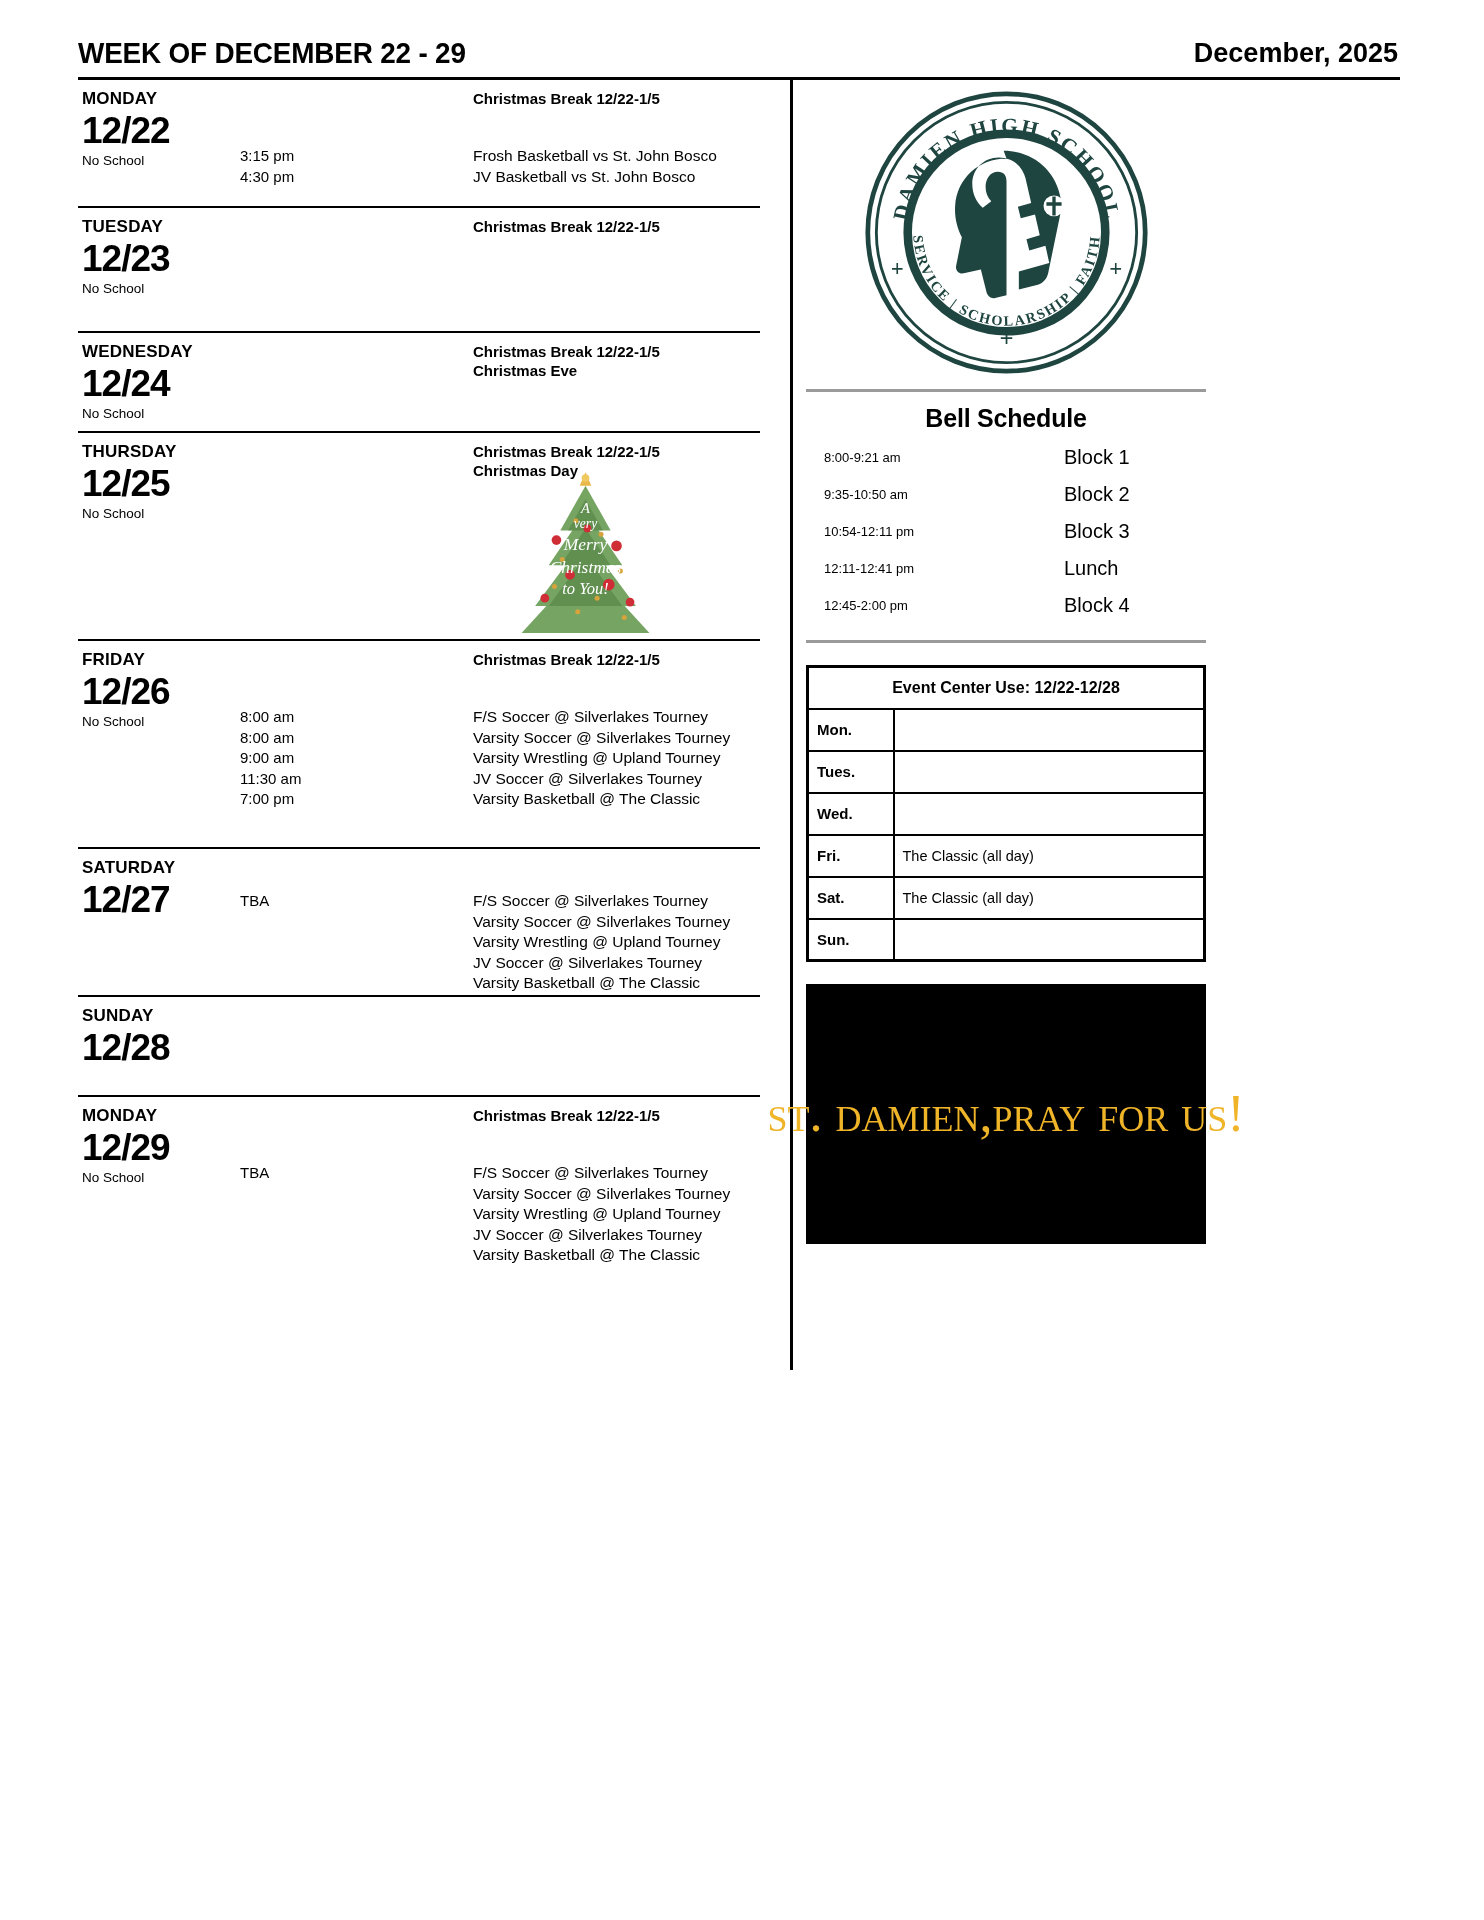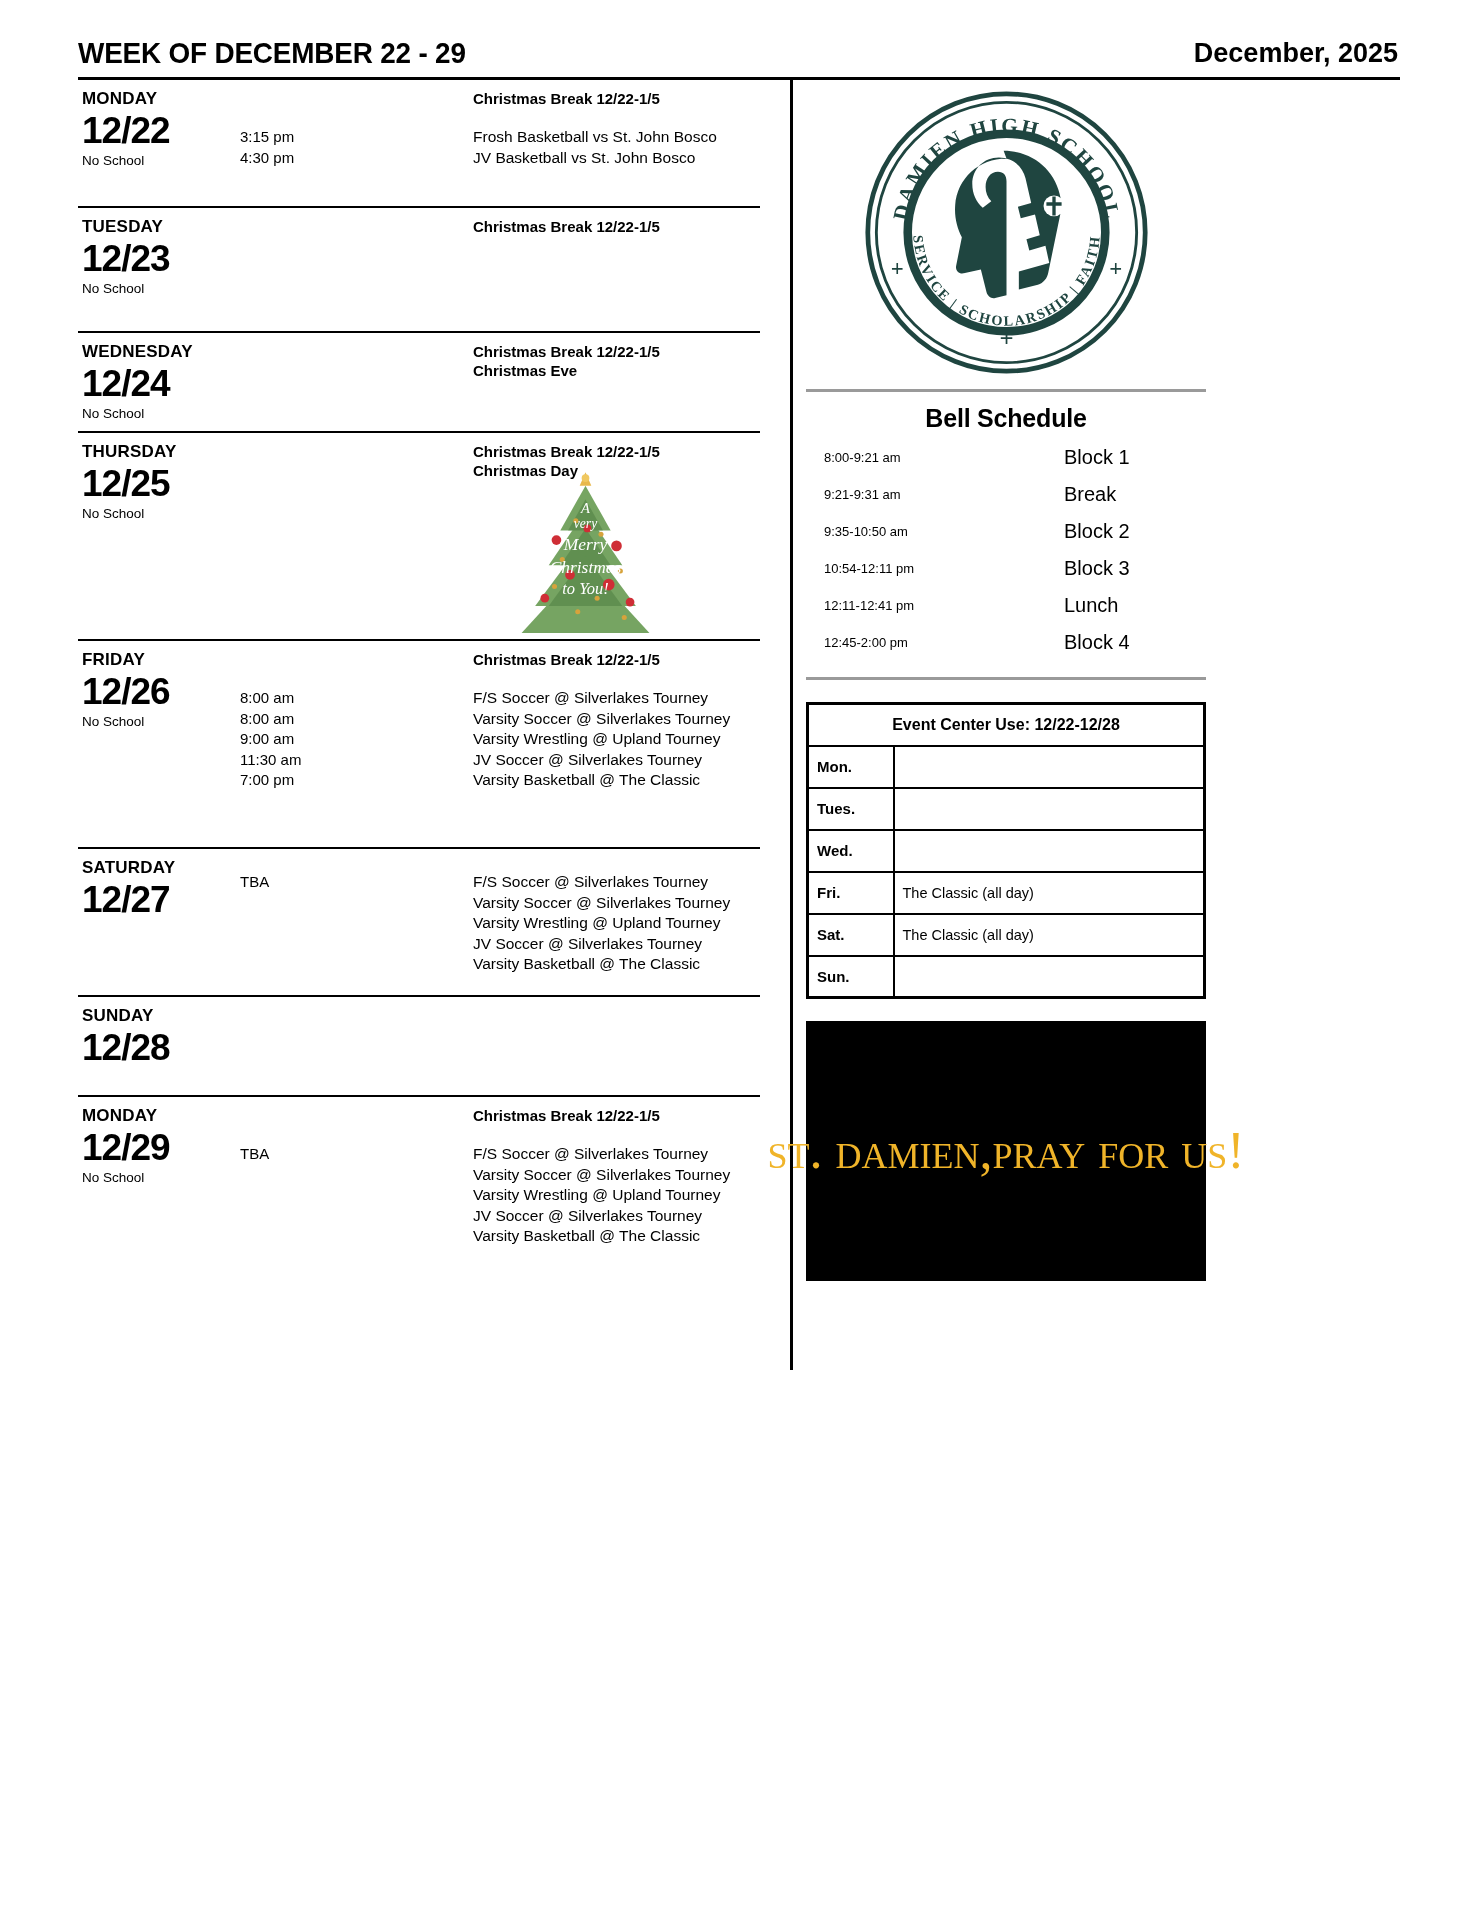--- a/index.html
+++ b/index.html
@@ -120,20 +120,21 @@
     font-weight: bold;
     line-height: 1.35;
     white-space: nowrap;
   }
   .banner-line.second { top: 19px; }
 
   .events {
     position: absolute;
     left: 0;
     width: 100%;
+    margin-top: 19px;
   }
   .event {
     position: relative;
     height: 20.5px;
     line-height: 20.5px;
   }
   .event-time {
     position: absolute;
     left: 2px;
     top: 0;
@@ -510,24 +511,20 @@
     <div class="hr-grey"></div>
 
     <div class="bell">
       <div class="bell-title">Bell Schedule</div>
       <div id="bell-rows">
           <div class="bell-row">
             <span class="bell-time">8:00-9:21 am</span>
             <span class="bell-label">Block 1</span>
           </div>
           <div class="bell-row">
-            <span class="bell-time">9:21-9:31 am</span>
-            <span class="bell-label">Break</span>
-          </div>
-          <div class="bell-row">
             <span class="bell-time">9:35-10:50 am</span>
             <span class="bell-label">Block 2</span>
           </div>
           <div class="bell-row">
             <span class="bell-time">10:54-12:11 pm</span>
             <span class="bell-label">Block 3</span>
           </div>
           <div class="bell-row">
             <span class="bell-time">12:11-12:41 pm</span>
             <span class="bell-label">Lunch</span>

